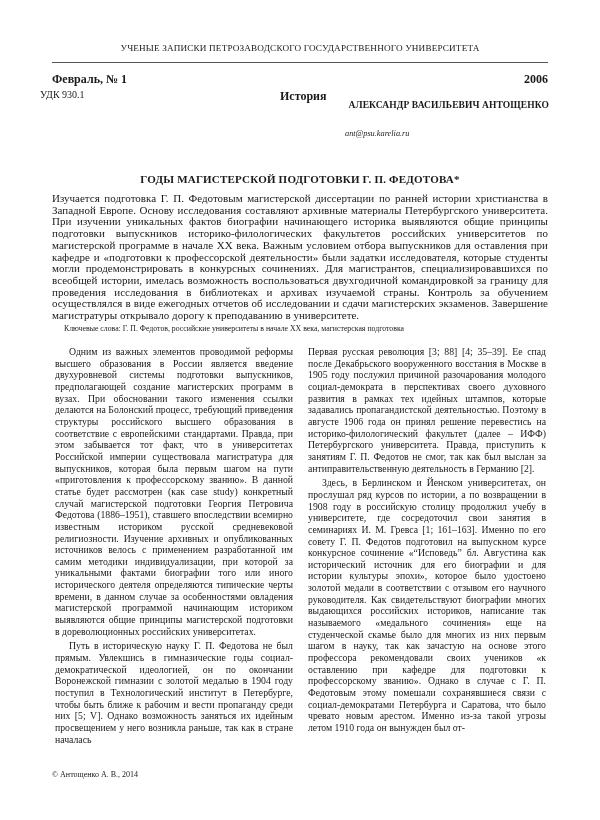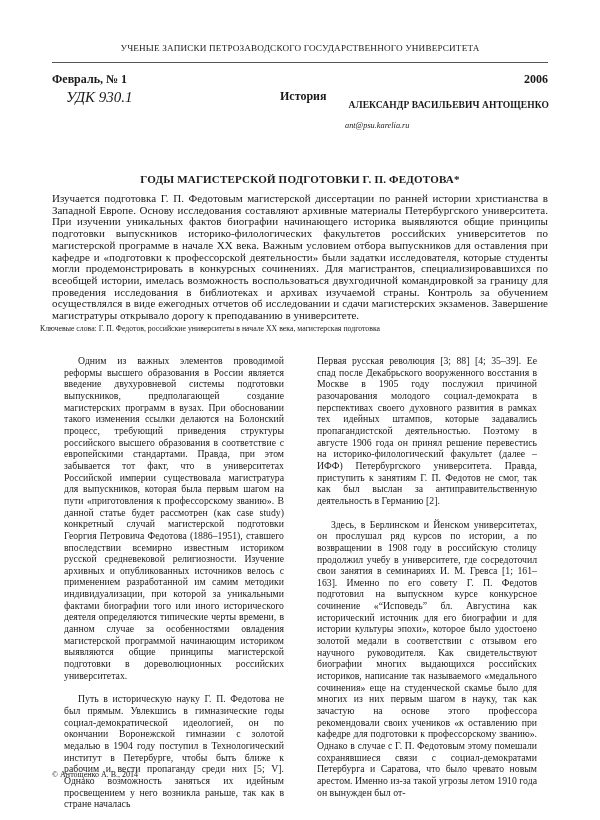--- a/index.html
+++ b/index.html
@@ -15,46 +15,46 @@
     position: absolute; left: 52px; top: 62px; width: 496px; height: 0;
     border-top: 1px solid #555;
   }
   .issue-row {
     position: absolute; left: 52px; top: 72px; width: 496px; height: 14px;
     font-weight: bold; font-size: 12px;
   }
   .issue-row .left { position: absolute; left: 0; top: 0; }
   .issue-row .center { position: absolute; left: 228px; top: 17px; }
   .issue-row .right { position: absolute; right: 0; top: 0; }
-  .udk { position: absolute; left: 66px; top: 89px; font-size: 15px; font-style: italic; }
+  .udk { position: absolute; left: 40px; top: 89px; font-size: 10px; }
   .author-block {
     position: absolute; left: 345px; top: 101px; width: 204px; font-size: 8.3px; line-height: 9.5px;
   }
-  .author-name { text-align: right; font-weight: bold; font-size: 9.5px; margin-bottom: 10px; letter-spacing: 0.1px; }
+  .author-name { text-align: right; font-weight: bold; font-size: 9.5px; margin-bottom: 18px; letter-spacing: 0.1px; }
   .author-aff { text-align: justify; }
   .author-email { font-style: italic; }
   .article-title {
     position: absolute; left: 52px; top: 173px; width: 496px;
     text-align: center; font-weight: bold; font-size: 11px; letter-spacing: 0.2px;
   }
   .abstract {
     position: absolute; left: 52px; top: 193px; width: 496px;
     font-size: 11px; line-height: 11.7px; text-align: justify;
   }
   .keywords {
-    position: absolute; left: 40px; top: 324px; width: 496px; font-size: 7.8px; line-height: 10px;
+    position: absolute; left: 64px; top: 324px; width: 496px; font-size: 7.8px; line-height: 10px;
   }
   .col {
     position: absolute; top: 343px; width: 244px;
     font-size: 9.75px; line-height: 11.65px; text-align: justify;
     hyphens: manual;
   }
   .col-left { left: 52px; }
   .col-right { left: 305px; }
-  .col p { margin: 12px; text-indent: 14px; }
+  .col p { margin: 3px; text-indent: 14px; }
   .col p.noindent { text-indent: 0; }
   .copyright {
     position: absolute; left: 52px; top: 770px; font-size: 8px;
   }
 </style>
 </head>
 <body>
 
 <div class="journal-title">УЧЕНЫЕ ЗАПИСКИ ПЕТРОЗАВОДСКОГО ГОСУДАРСТВЕННОГО УНИВЕРСИТЕТА</div>
 <div class="header-rule"></div>

